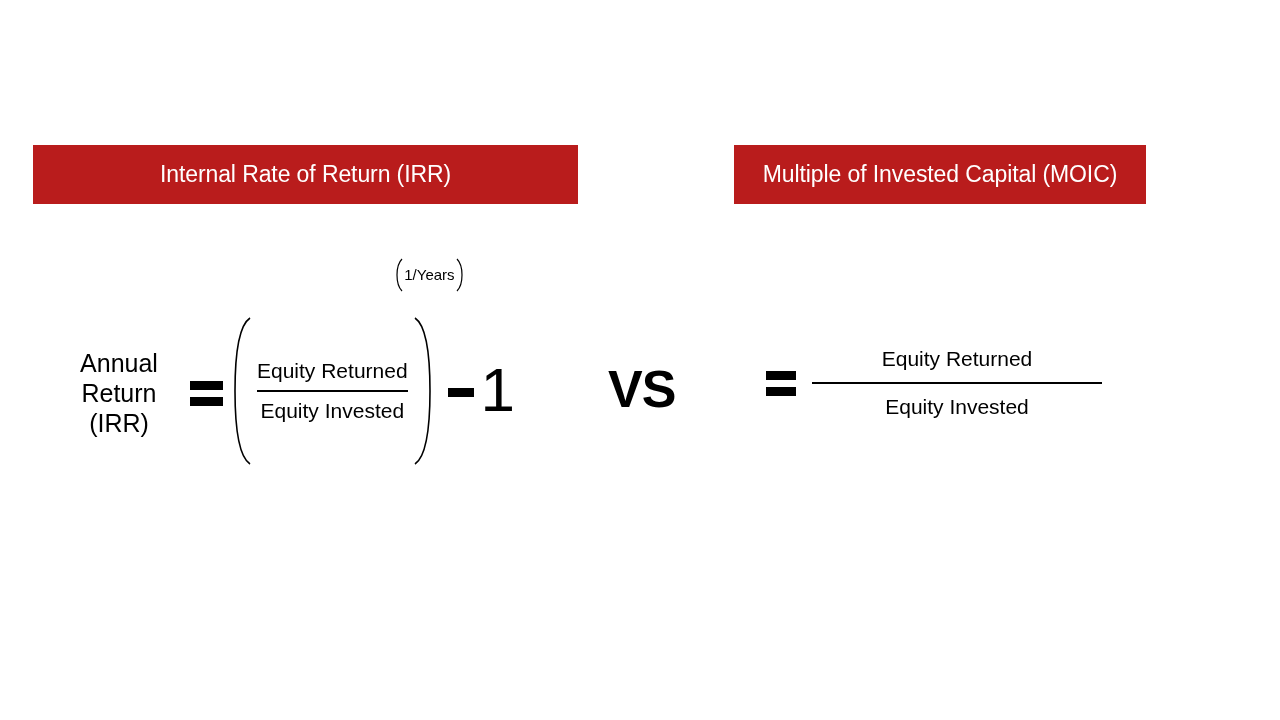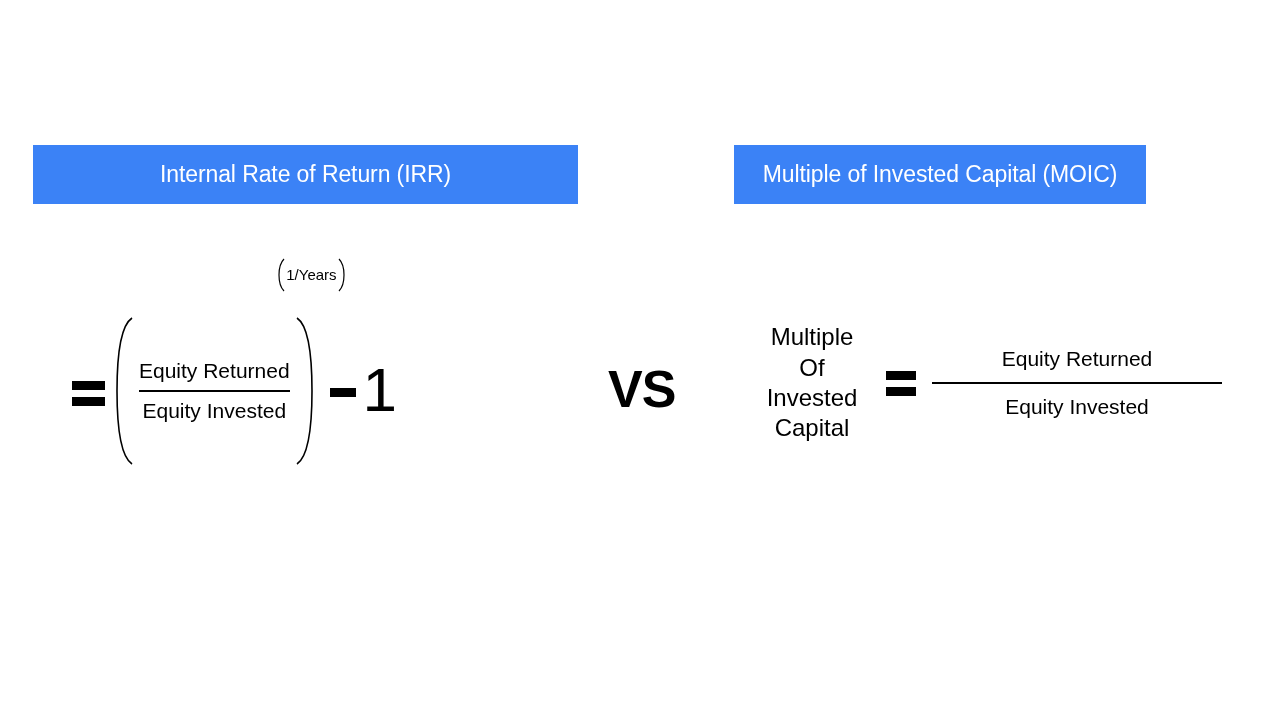--- a/index.html
+++ b/index.html
@@ -13,21 +13,21 @@
     background: #ffffff;
     font-family: "Liberation Sans", sans-serif;
     color: #000000;
     overflow: hidden;
     position: relative;
   }
 
   
   .banner {
     position: absolute;
-    background: #3b82f6;
+    background: #b91c1c;
     display: flex;
     align-items: center;
     justify-content: center;
     box-sizing: border-box;
     text-align: center;
   }
   .banner-label {
     color: #ffffff;
     font-size: 23px;
     font-weight: 400;
@@ -221,20 +221,25 @@
 <div class="banner" id="banner-irr">
   <span class="banner-label">Internal Rate of Return (IRR)</span>
 </div>
 
 <div class="banner" id="banner-moic">
   <span class="banner-label">Multiple of Invested Capital (MOIC)</span>
 </div>
 
 <div class="formula" id="formula-irr">
 
+  <div class="stack" id="irr-lhs">
+    <span>Annual</span>
+    <span>Return</span>
+    <span>(IRR)</span>
+  </div>
 
   <div class="eq" id="irr-eq">
     <span></span>
       <span></span>
   </div>
 
   <div class="power-group">
     <div class="paren-wrap">
       <div class="paren">
         <svg viewBox="0 0 18 150" preserveAspectRatio="none">
@@ -273,26 +278,20 @@
   <div class="tail">
     <div class="minus-bar"></div>
     <div class="one">1</div>
   </div>
 </div>
 
 <div id="vs-label">VS</div>
 
 <div class="formula" id="formula-moic">
 
-  <div class="stack" id="moic-lhs">
-    <span>Multiple</span>
-    <span>Of</span>
-    <span>Invested</span>
-    <span>Capital</span>
-  </div>
 
   <div class="eq" id="moic-eq">
     <span></span>
       <span></span>
   </div>
 
   <div id="moic-fraction">
     <div class="frac-num">Equity Returned</div>
     <div class="frac-bar"></div>
     <div class="frac-den">Equity Invested</div>

